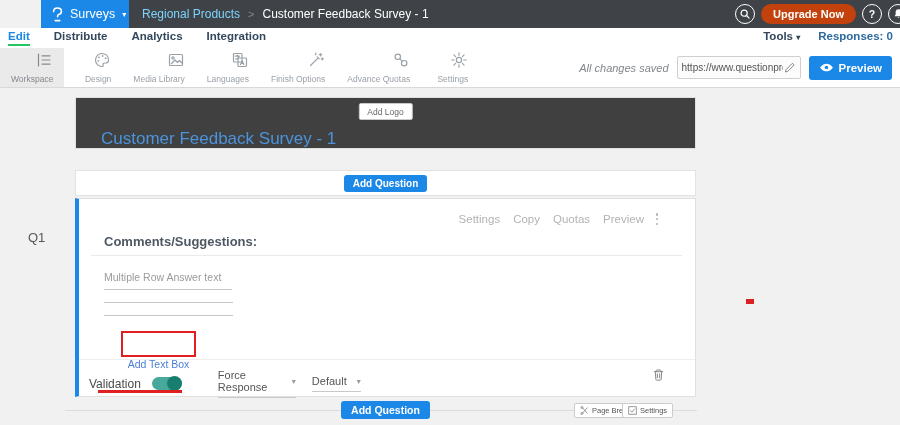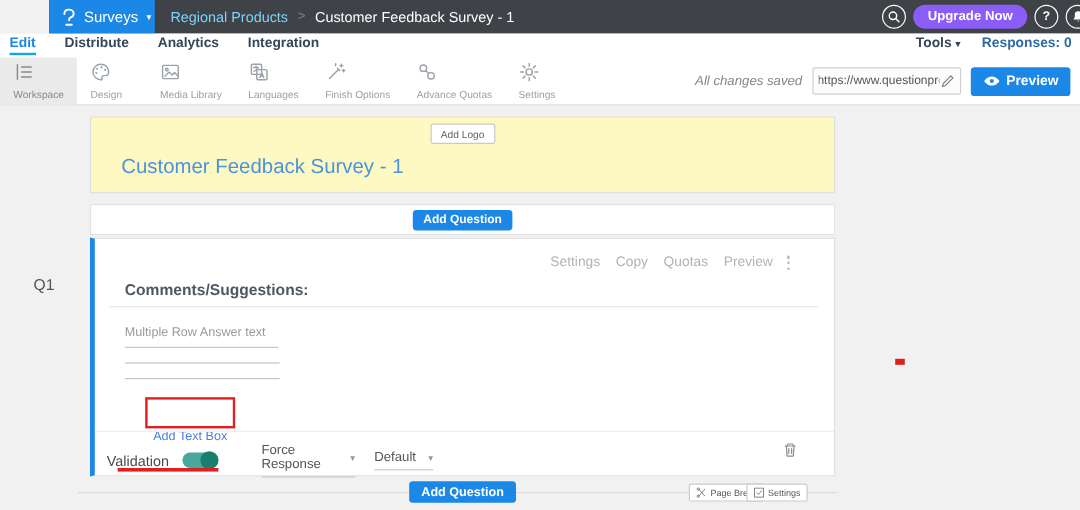--- a/index.html
+++ b/index.html
@@ -11,49 +11,49 @@
   .topbar{position:absolute;top:0;left:0;width:900px;height:28px;background:#3F4347;display:flex;align-items:center;margin-left:41px;}
   .brand{width:88px;height:28px;background:#1B87E6;display:flex;align-items:center;gap:5px;padding-left:9px;cursor:pointer;}
   .brand-label{color:#fff;font-size:12.5px;}
   .brand-caret{color:#fff;font-size:8px;margin-left:2px;}
   .crumbs{margin-left:13px;display:flex;align-items:center;gap:8px;font-size:12px;}
   .crumb-parent{color:#7dd3fc;}
   .crumb-sep{color:#7C8A95;font-size:11px;}
   .crumb-current{color:#FFFFFF;}
   .top-actions{margin-left:auto;display:flex;align-items:center;gap:6px;padding-right:7px;}
   .circle-btn{width:20px;height:20px;border:1.5px solid #fff;border-radius:50%;color:#fff;display:flex;align-items:center;justify-content:center;font-size:10.5px;font-weight:700;cursor:pointer;background:transparent;}
-  .upgrade-btn{height:20px;padding:0 12px;background:#8b5cf6;border-radius:10px;color:#fff;font-size:11px;font-weight:700;display:flex;align-items:center;cursor:pointer;}
+  .upgrade-btn{height:20px;padding:0 12px;background:#c2410c;border-radius:10px;color:#fff;font-size:11px;font-weight:700;display:flex;align-items:center;cursor:pointer;}
 
   
   .mainnav{position:absolute;top:28px;left:0;width:900px;height:20px;background:#fff;display:flex;align-items:flex-start;padding-top:2px;font-size:11.5px;font-weight:700;color:#33475B;}
   .nav-item{margin-left:24px;cursor:pointer;padding-bottom:2px;}
   .nav-item:first-child{margin-left:8px;}
-  .nav-item.active{color:#1B87E6;border-bottom:2px solid #0ea5e9;}
+  .nav-item.active{color:#1B87E6;border-bottom:2px solid #22c55e;}
   .nav-right{margin-left:auto;display:flex;align-items:center;gap:18px;padding-right:7px;}
   .tools-link{color:#33475B;cursor:pointer;}
   .tools-link .caret{font-size:8px;color:#33475B;}
   .responses-link{color:#2D6A9F;cursor:pointer;font-weight:700;}
 
   
   .toolbar{position:absolute;top:48px;left:0;width:900px;height:40px;background:#fff;border-bottom:1px solid #D8D8D8;display:flex;align-items:stretch;}
-  .tb-item{display:flex;flex-direction:column;align-items:flex-start;justify-content:center;gap:5px;padding:0 11px;color:#9BA1A8;font-size:8.5px;cursor:pointer;min-width:58px;}
+  .tb-item{display:flex;flex-direction:column;align-items:flex-end;justify-content:center;gap:5px;padding:0 11px;color:#9BA1A8;font-size:8.5px;cursor:pointer;min-width:58px;}
   .tb-item.active{background:#EAEAEA;color:#85898E;}
   .tb-item svg{stroke:currentColor;fill:none;stroke-width:1.2;stroke-linecap:round;stroke-linejoin:round;}
   .tb-right{margin-left:auto;display:flex;align-items:center;gap:8px;padding-right:8px;}
   .saved-status{font-style:italic;font-size:11px;color:#82868B;}
   .url-box{width:124px;height:23px;border:1px solid #CFCFCF;border-radius:2px;background:#FCFCFC;display:flex;align-items:center;padding:0 4px;}
   .url-box input{flex:1;min-width:0;border:none;outline:none;background:transparent;font-size:10px;color:#555;font-family:"Liberation Sans",sans-serif;}
   .url-pencil{flex:0 0 auto;cursor:pointer;display:flex;}
   .preview-btn{height:24px;padding:0 10px;background:#1B87E6;border-radius:3px;color:#fff;font-size:11.5px;font-weight:700;display:flex;align-items:center;gap:5px;cursor:pointer;}
 
   
   .content{position:absolute;top:88px;left:0;width:900px;height:337px;background:#F1F1F2;}
   .q1-label{position:absolute;left:28px;top:142px;font-size:13px;color:#555;}
 
-  .survey-card{position:absolute;left:75px;top:9px;width:621px;height:64px;background:#fef9c3;border:1px solid #E0E0E0;}
+  .survey-card{position:absolute;left:75px;top:9px;width:621px;height:52px;background:#404040;border:1px solid #E0E0E0;}
   .add-logo-btn{position:absolute;left:50%;transform:translateX(-50%);top:5px;height:17px;padding:0 8px;background:#fff;border:1px solid #C9C9C9;border-radius:2px;font-size:8.5px;color:#666;display:flex;align-items:center;cursor:pointer;}
   .survey-title{position:absolute;left:25px;top:31px;font-size:17px;color:#4B93DB;cursor:text;}
 
   .addq-strip{position:absolute;left:75px;top:82px;width:621px;height:26px;background:#fff;border:1px solid #E3E3E3;display:flex;align-items:center;justify-content:center;}
   .addq-btn{height:17px;padding:0 9px;background:#1B87E6;border-radius:3px;color:#fff;font-size:10px;font-weight:700;display:flex;align-items:center;cursor:pointer;}
 
   .question-card{position:absolute;left:75px;top:110px;width:621px;height:199px;background:#fff;border:1px solid #E0E0E0;border-left:4px solid #1B87E6;}
   .q-menu{position:absolute;top:14px;right:51px;display:flex;gap:13px;font-size:11.5px;color:#B3B3B3;}
   .q-menu span{cursor:pointer;}
   .kebab{position:absolute;top:13px;right:33px;width:10px;height:14px;display:flex;flex-direction:column;align-items:center;justify-content:space-between;cursor:pointer;padding:1px 0;}

